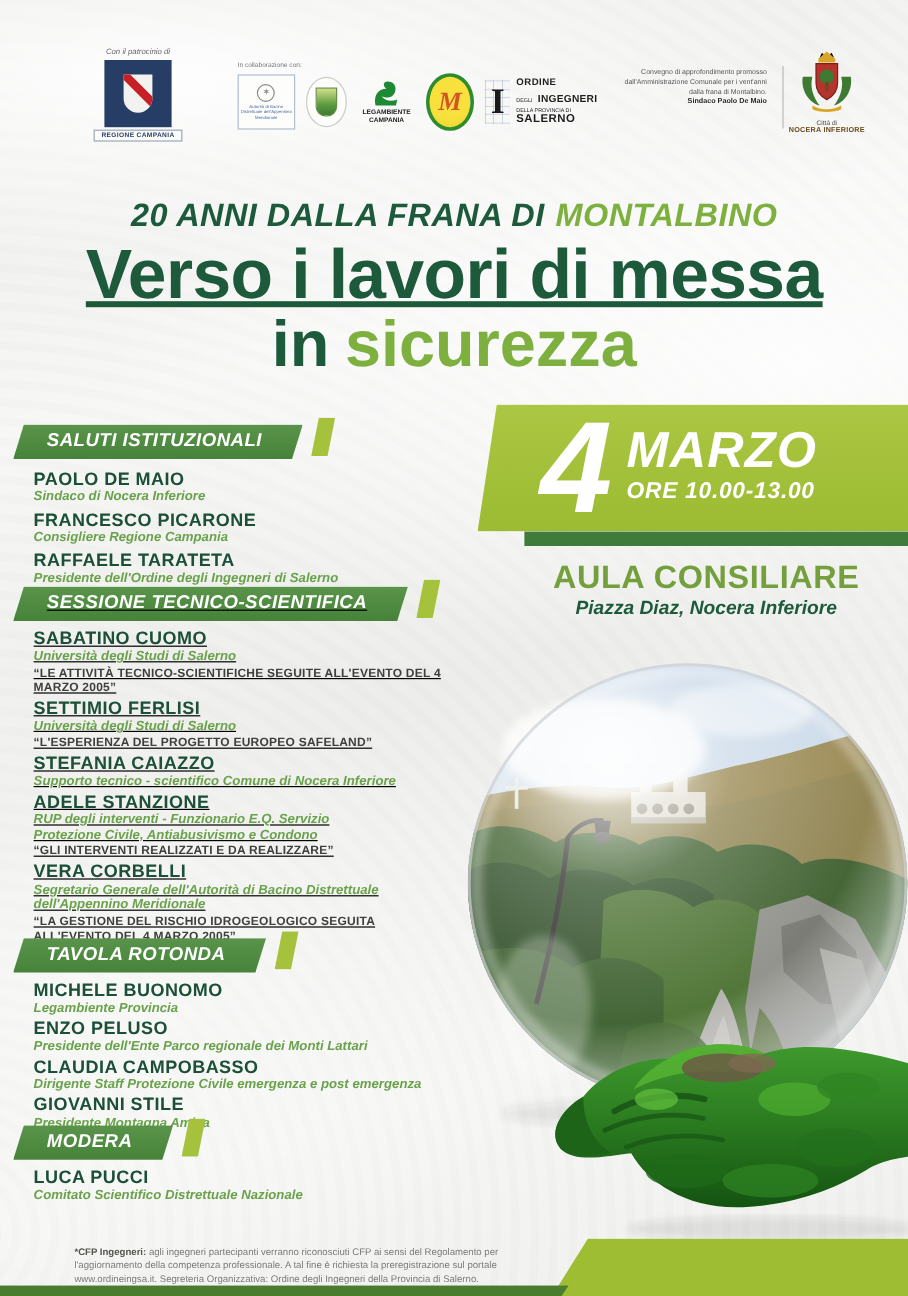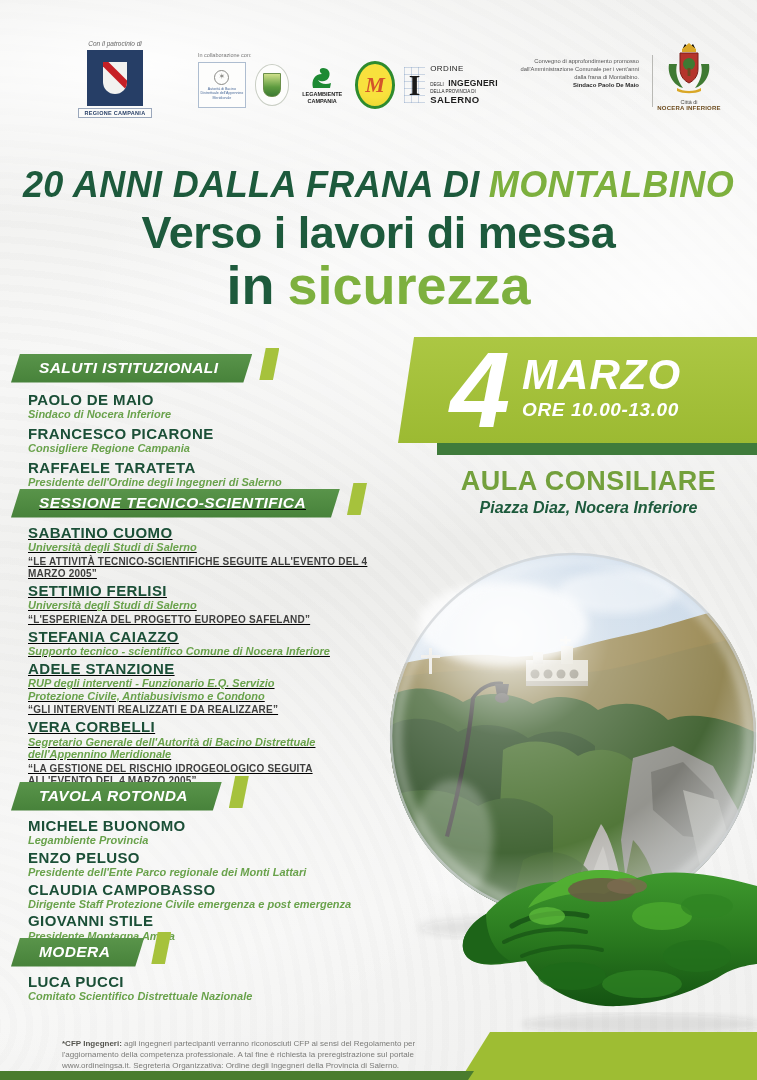--- a/index.html
+++ b/index.html
@@ -44,39 +44,39 @@
   .legamb{display:flex;flex-direction:column;align-items:center;width:58px;}
   .legamb-text{font-size:5.5px;font-weight:bold;color:#222;line-height:1.2;text-align:center;margin-top:1px;}
   .m-logo{width:42px;height:42px;border-radius:50%;background:radial-gradient(circle at 50% 40%, #f8e13d 55%, #e8d52e);border:3px solid #2e8b2e;display:flex;align-items:center;justify-content:center;font-size:22px;font-weight:900;font-style:italic;color:#d4542a;font-family:"Liberation Serif",serif;}
   .ordine{display:flex;align-items:center;gap:5px;}
   .ordine-i{position:relative;width:26px;height:36px;background:
       repeating-linear-gradient(0deg, rgba(120,150,190,.35) 0 1px, transparent 1px 7px),
       repeating-linear-gradient(90deg, rgba(120,150,190,.35) 0 1px, transparent 1px 7px);
       display:flex;align-items:center;justify-content:center;}
   .ordine-i span{font-family:"Liberation Serif",serif;font-size:30px;font-weight:bold;color:#1a1a1a;line-height:1;}
   .ordine-text{color:#1d1d1d;line-height:1.05;}
-  .ot-1{font-size:8px;font-weight:normal;letter-spacing:.4px;}
+  .ot-1{font-size:8px;font-weight:bold;letter-spacing:.4px;}
   .ot-2{font-size:4.5px;}
   .ot-3{font-size:8.5px;font-weight:bold;letter-spacing:.2px;}
   .ot-4{font-size:4.5px;}
   .ot-4 b{font-size:9.5px;letter-spacing:.4px;}
 
   .promo{right:118px;top:58px;width:132px;text-align:right;font-size:5.8px;color:#555;line-height:1.35;}
   .promo b{color:#2b2b2b;font-size:6px;}
   .vline{right:104px;top:55px;width:1px;height:52px;background:#b9b9b5;}
 
   .crest{right:36px;top:42px;width:64px;text-align:center;color:#4a4a46;}
   .crest-cap1{font-size:5.5px;margin-top:1px;}
   .crest-cap2{font-size:6px;font-weight:bold;letter-spacing:.2px;color:#6d4c1e;}
 
   
   .titles{left:0;right:0;top:164px;text-align:center;}
-  .t1{font-size:36px;font-weight:900;font-style:italic;color:#1d5a3c;letter-spacing:.4px;}
+  .t1{font-size:27px;font-weight:900;font-style:italic;color:#1d5a3c;letter-spacing:.4px;}
   .t1 .accent{color:var(--title-lg);margin-left:9px;}
-  .t2{font-size:45px;font-weight:900;color:#1d5a3c;line-height:1.02;letter-spacing:-.5px;margin-top:4px;}
+  .t2{font-size:58px;font-weight:900;color:#1d5a3c;line-height:1.02;letter-spacing:-.5px;margin-top:4px;text-decoration:underline;}
   .t3{font-size:54px;font-weight:900;color:#1d5a3c;line-height:1.0;margin-top:2px;}
   .t3 .accent{color:var(--title-lg);margin-left:13px;}
 
   
   .date-banner{left:398px;top:337px;width:359px;height:106px;background:linear-gradient(180deg,#acc743,#9cba32);
     clip-path:polygon(16px 0,100% 0,100% 100%,0 100%);
     display:flex;align-items:center;padding-left:52px;box-sizing:border-box;color:#fff;}
   .date-day{font-size:108px;font-weight:900;font-style:italic;line-height:.85;letter-spacing:-2px;}
   .date-col{margin-left:14px;margin-top:-6px;}
   .date-month{font-size:42px;font-weight:900;font-style:italic;letter-spacing:1px;line-height:1;}

